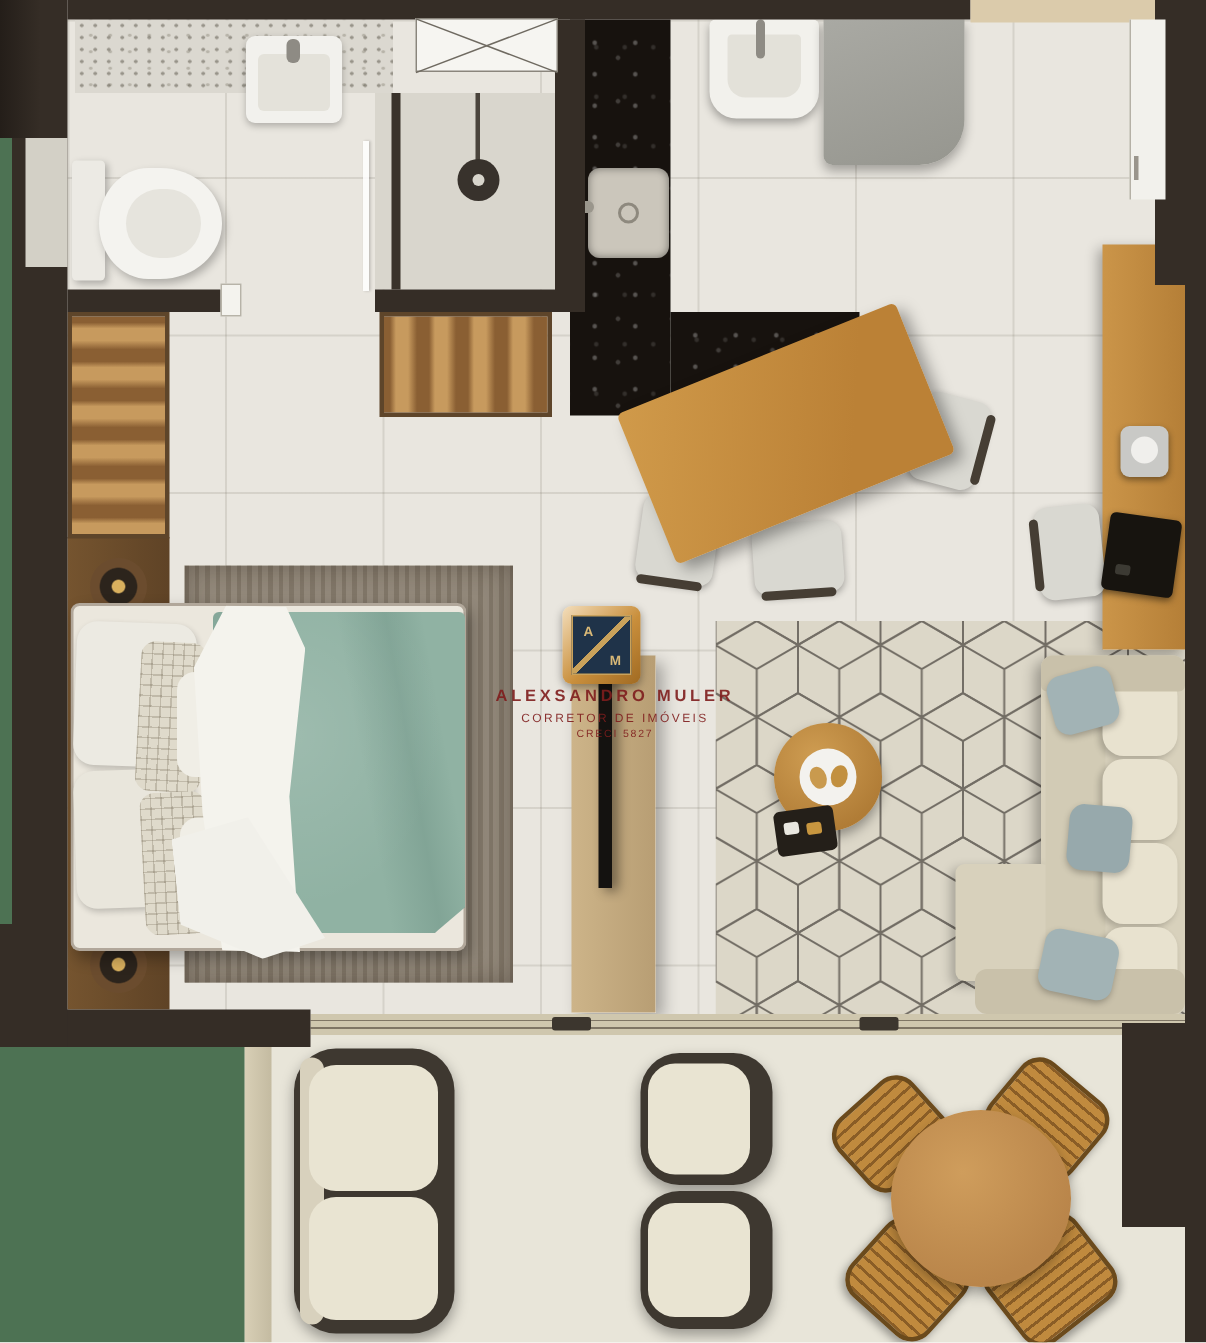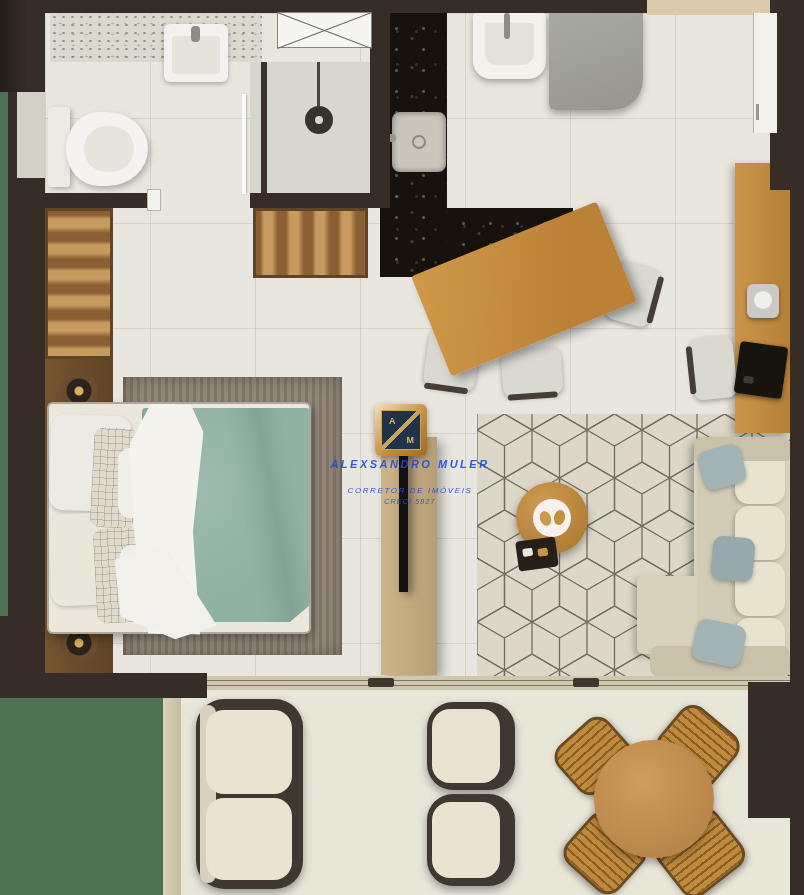--- a/index.html
+++ b/index.html
@@ -24,23 +24,23 @@
     background-size:27px 21px,36px 29px,19px 33px;
     background-position:3px 5px,14px 11px,8px 2px;z-index:22;}
   .wood{background:linear-gradient(115deg,#d09a4a,#bb8136 70%);}
   .chair-seat{background:#d9d8d1;border-radius:10px;box-shadow:0 2px 5px rgba(0,0,0,.3);}
   .chair-back{position:absolute;background:#463e34;border-radius:8px;}
   .cushion{background:#e9e4d2;border-radius:18px;}
   .frame-dark{background:#3e3830;}
   .rattan{background:repeating-linear-gradient(0deg,#8a5d26 0 2px,#c08a3e 2px 7px);
     border:3px solid #6b4a1c;border-radius:16px;box-shadow:0 3px 6px rgba(0,0,0,.35);}
   
-  #wm{z-index:60;text-align:center;color:#1d4ed8;opacity:.9;font-style:italic;}
+  #wm{z-index:60;text-align:center;color:#7f1d1d;opacity:.9;}
   #wm .l1{font-size:11px;font-weight:bold;letter-spacing:2.5px;}
-  #wm .l2{font-size:8px;letter-spacing:1.6px;margin-top:16px;}
+  #wm .l2{font-size:8px;letter-spacing:1.6px;margin-top:4px;}
   #wm .l3{font-size:7px;letter-spacing:1.2px;margin-top:3px;}
   #logo{z-index:60;background:linear-gradient(135deg,#f3debc,#c98f3c 55%,#a06a22);
         border-radius:6px;box-shadow:0 2px 6px rgba(0,0,0,.35);}
   #logo .inner{position:absolute;left:6px;top:6px;right:6px;bottom:6px;background:#1f3349;
         border:1px solid #c9a25b;
         background-image:linear-gradient(135deg,transparent 46%,#c9a25b 46%,#c9a25b 53%,transparent 53%);}
   #logo .lt{position:absolute;left:7px;top:5px;color:#d9b977;font-size:9px;font-weight:bold;}
   #logo .lb{position:absolute;right:6px;bottom:4px;color:#d9b977;font-size:9px;font-weight:bold;}
   .z20{z-index:20;}.z22{z-index:22;}.z24{z-index:24;}.z26{z-index:26;}.z28{z-index:28;}.z35{z-index:35;}.z45{z-index:45;}.z46{z-index:46;}
 </style>

